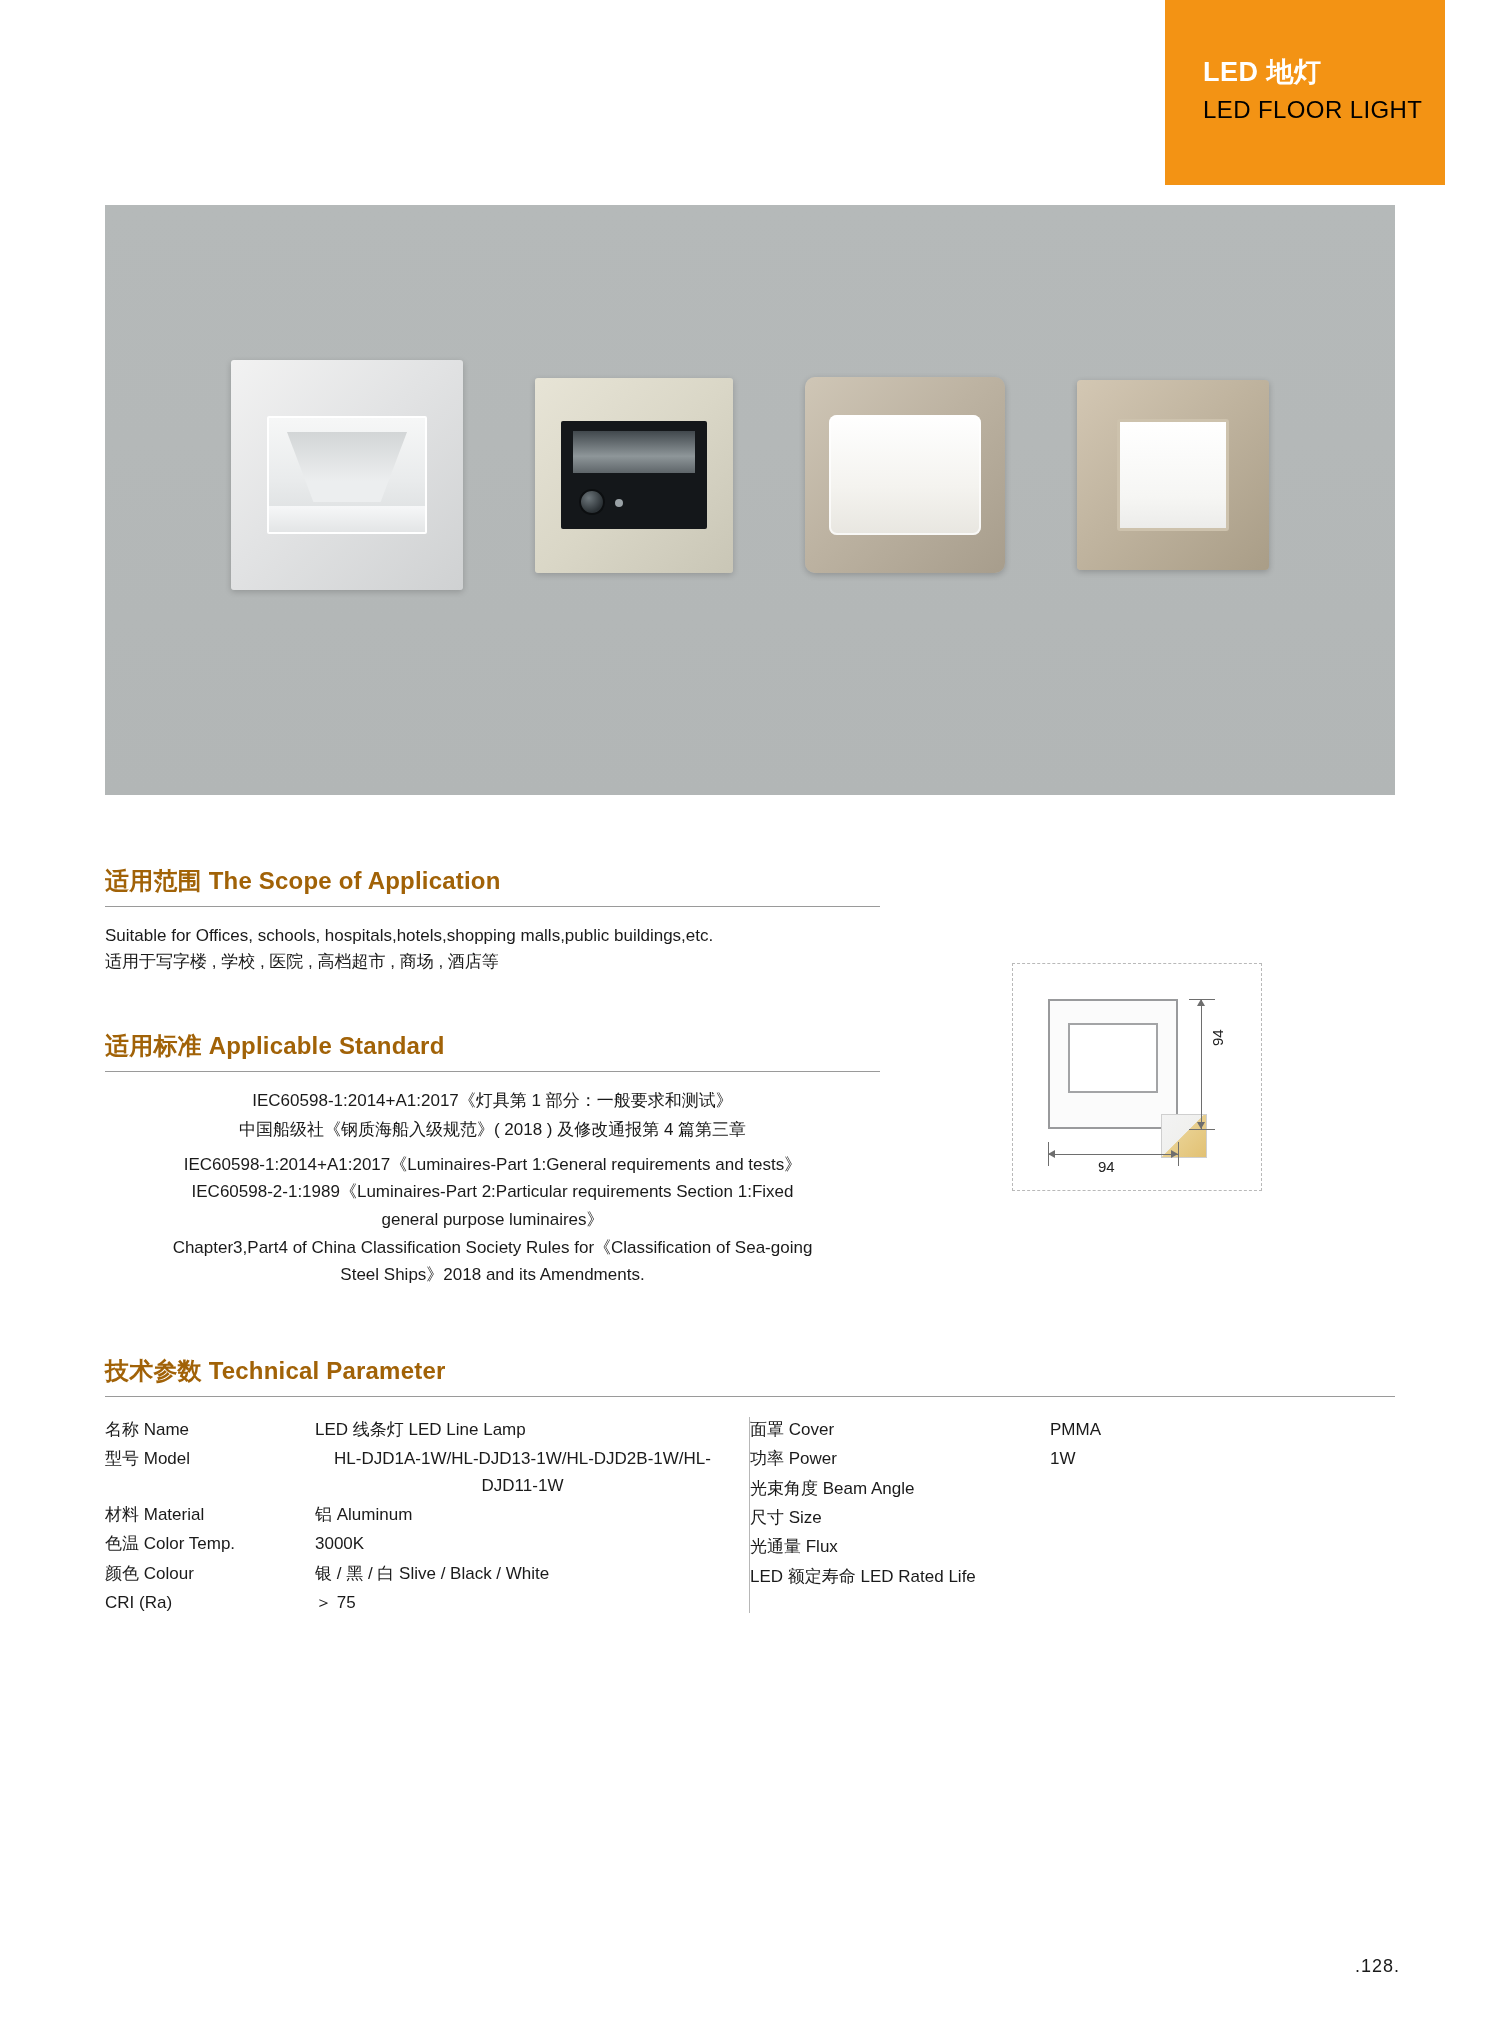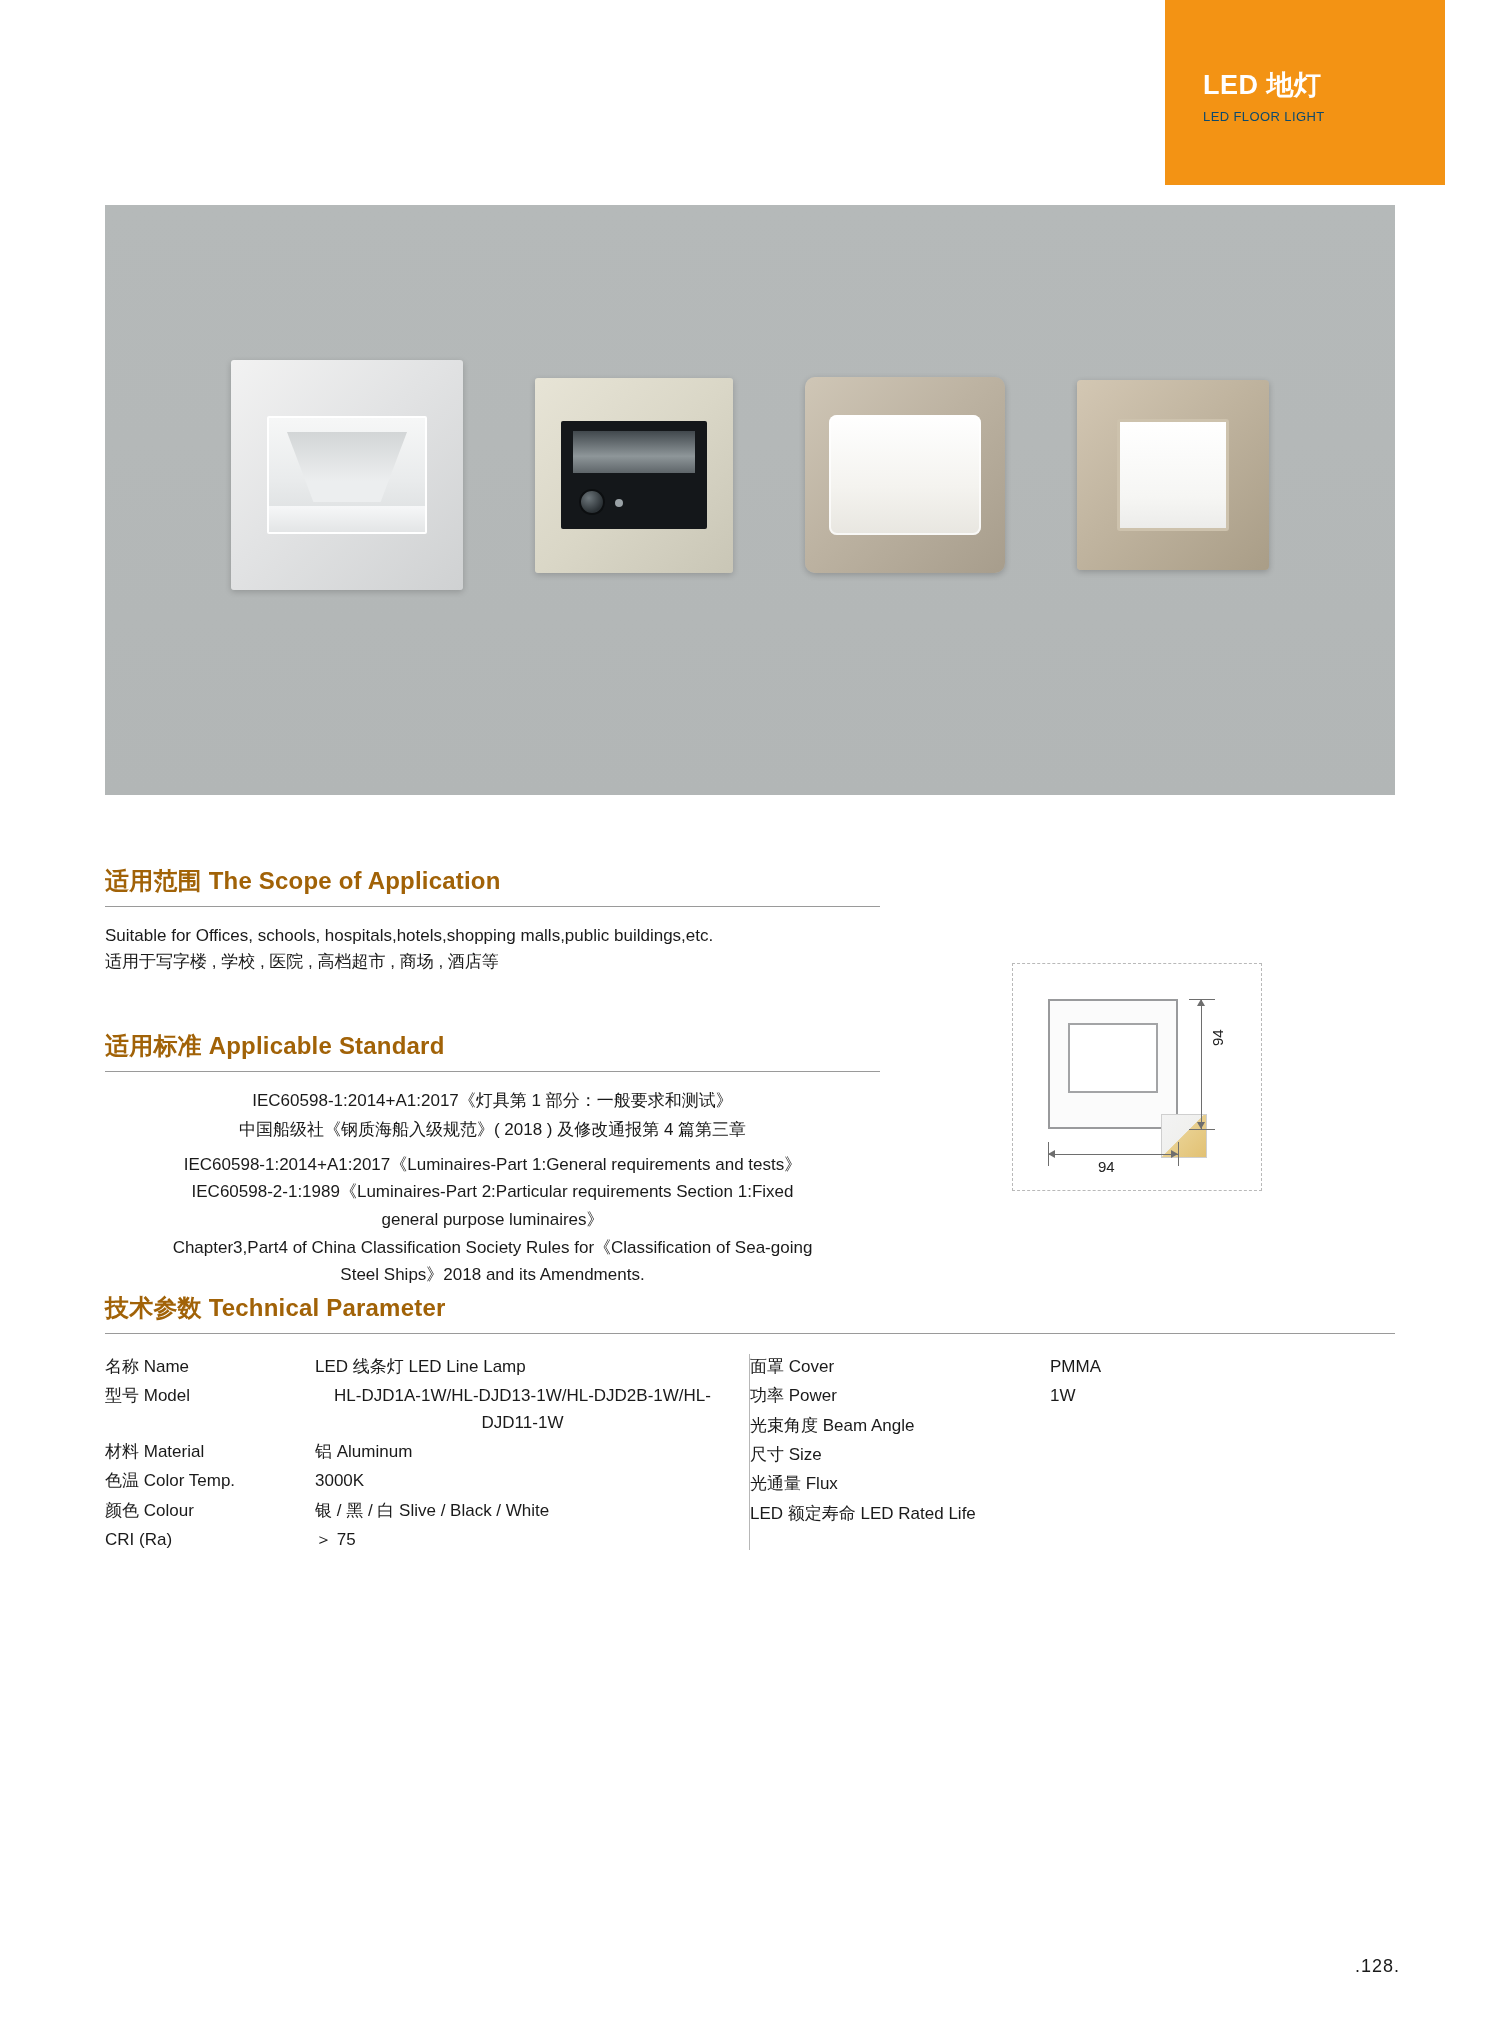--- a/index.html
+++ b/index.html
@@ -32,25 +32,25 @@
     padding: 0 0 60px 38px;
   }
   .header-badge .cn {
     font-size: 27px;
     font-weight: bold;
     letter-spacing: 0.5px;
     line-height: 1.2;
     margin-bottom: 8px;
   }
   .header-badge .en {
-    font-size: 13px;
+    font-size: 24px;
     font-weight: normal;
     letter-spacing: 0.4px;
     line-height: 1.2;
-    color: #0c4a6e;
+    color: #000000;
   }
 
   
   .hero {
     position: absolute;
     left: 105px;
     top: 205px;
     width: 1290px;
     height: 590px;
     background: linear-gradient(180deg, #b5b9b9 0%, #b4b8b8 40%, #b2b6b6 100%);
@@ -253,21 +253,21 @@
   .dim-tick-r {
     position: absolute; left: 165px; top: 178px; width: 1px; height: 24px; background: #6e6e6e;
   }
   .dim-label-h {
     position: absolute;
     left: 85px; top: 194px;
     font-size: 15px; color: #222;
   }
 
   
-  #tech { top: 1292px; width: 1290px; }
+  #tech { top: 1355px; width: 1290px; }
   #tech .sec-title { border-bottom: 1px solid #9a9a9a; }
   .param-wrap {
     margin-top: 20px;
     display: flex;
   }
   .param-col {
     flex: 0 0 50%;
     position: relative;
     padding-right: 20px;
   }

